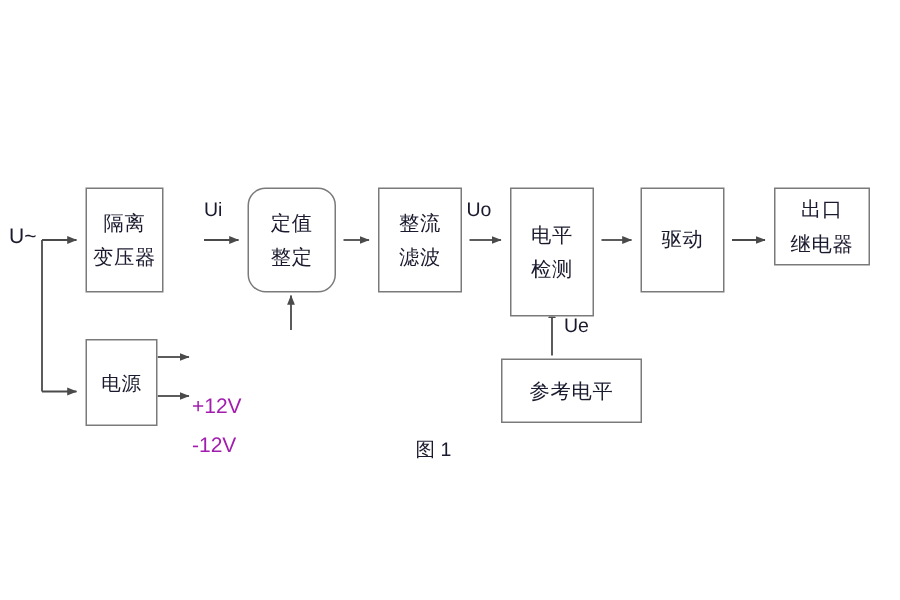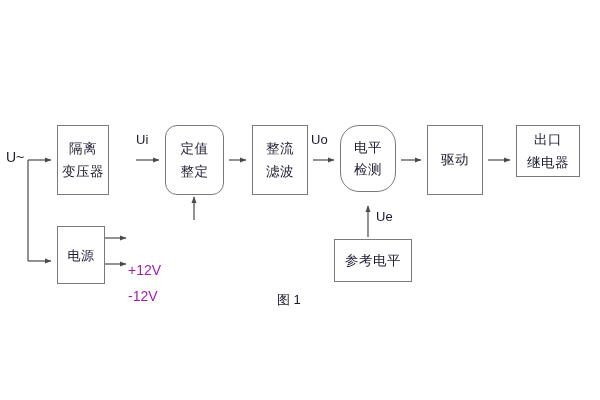--- a/index.html
+++ b/index.html
@@ -113,40 +113,40 @@
   <div class="block" style="left:165px; top:125px; width:59px; height:70px;border-radius:12px;">
     <span class="block-text line1">定值</span>
     <span class="block-text">整定</span>
   </div>
 
   <div class="block" style="left:252px; top:125px; width:56px; height:70px;">
     <span class="block-text line1">整流</span>
     <span class="block-text">滤波</span>
   </div>
 
-  <div class="block" style="left:340px; top:125px; width:56px; height:67px;border-radius:19px;">
+  <div class="block" style="left:340px; top:125px; width:56px; height:86px;">
     <span class="block-text line1">电平</span>
     <span class="block-text">检测</span>
   </div>
 
   <div class="block single-line" style="left:427px; top:125px; width:56px; height:70px;">
     <span class="block-text line1">驱动</span>
   </div>
 
   <div class="block" style="left:516px; top:125px; width:64px; height:52px;">
     <span class="block-text line1">出口</span>
     <span class="block-text">继电器</span>
   </div>
 
   <div class="block single-line" style="left:57px; top:226px; width:48px; height:58px; font-size:13px;">
     <span class="block-text line1">电源</span>
   </div>
 
 
-  <div class="block single-line" style="left:334px; top:239px; width:78px; height:43px;">
+  <div class="block single-line" style="left:334px; top:239px; width:94px; height:43px;">
     <span class="block-text line1">参考电平</span>
   </div>
 
   <div class="sig-label" style="left:136px; top:132px;">Ui</div>
   <div class="sig-label" style="left:311px; top:132px;">Uo</div>
   <div class="sig-label" style="left:376px; top:209px;">Ue</div>
 
   <div class="rail-label" style="left:128px; top:230px;">+12V</div>
   <div class="rail-label" style="left:128px; top:256px;">-12V</div>
 

